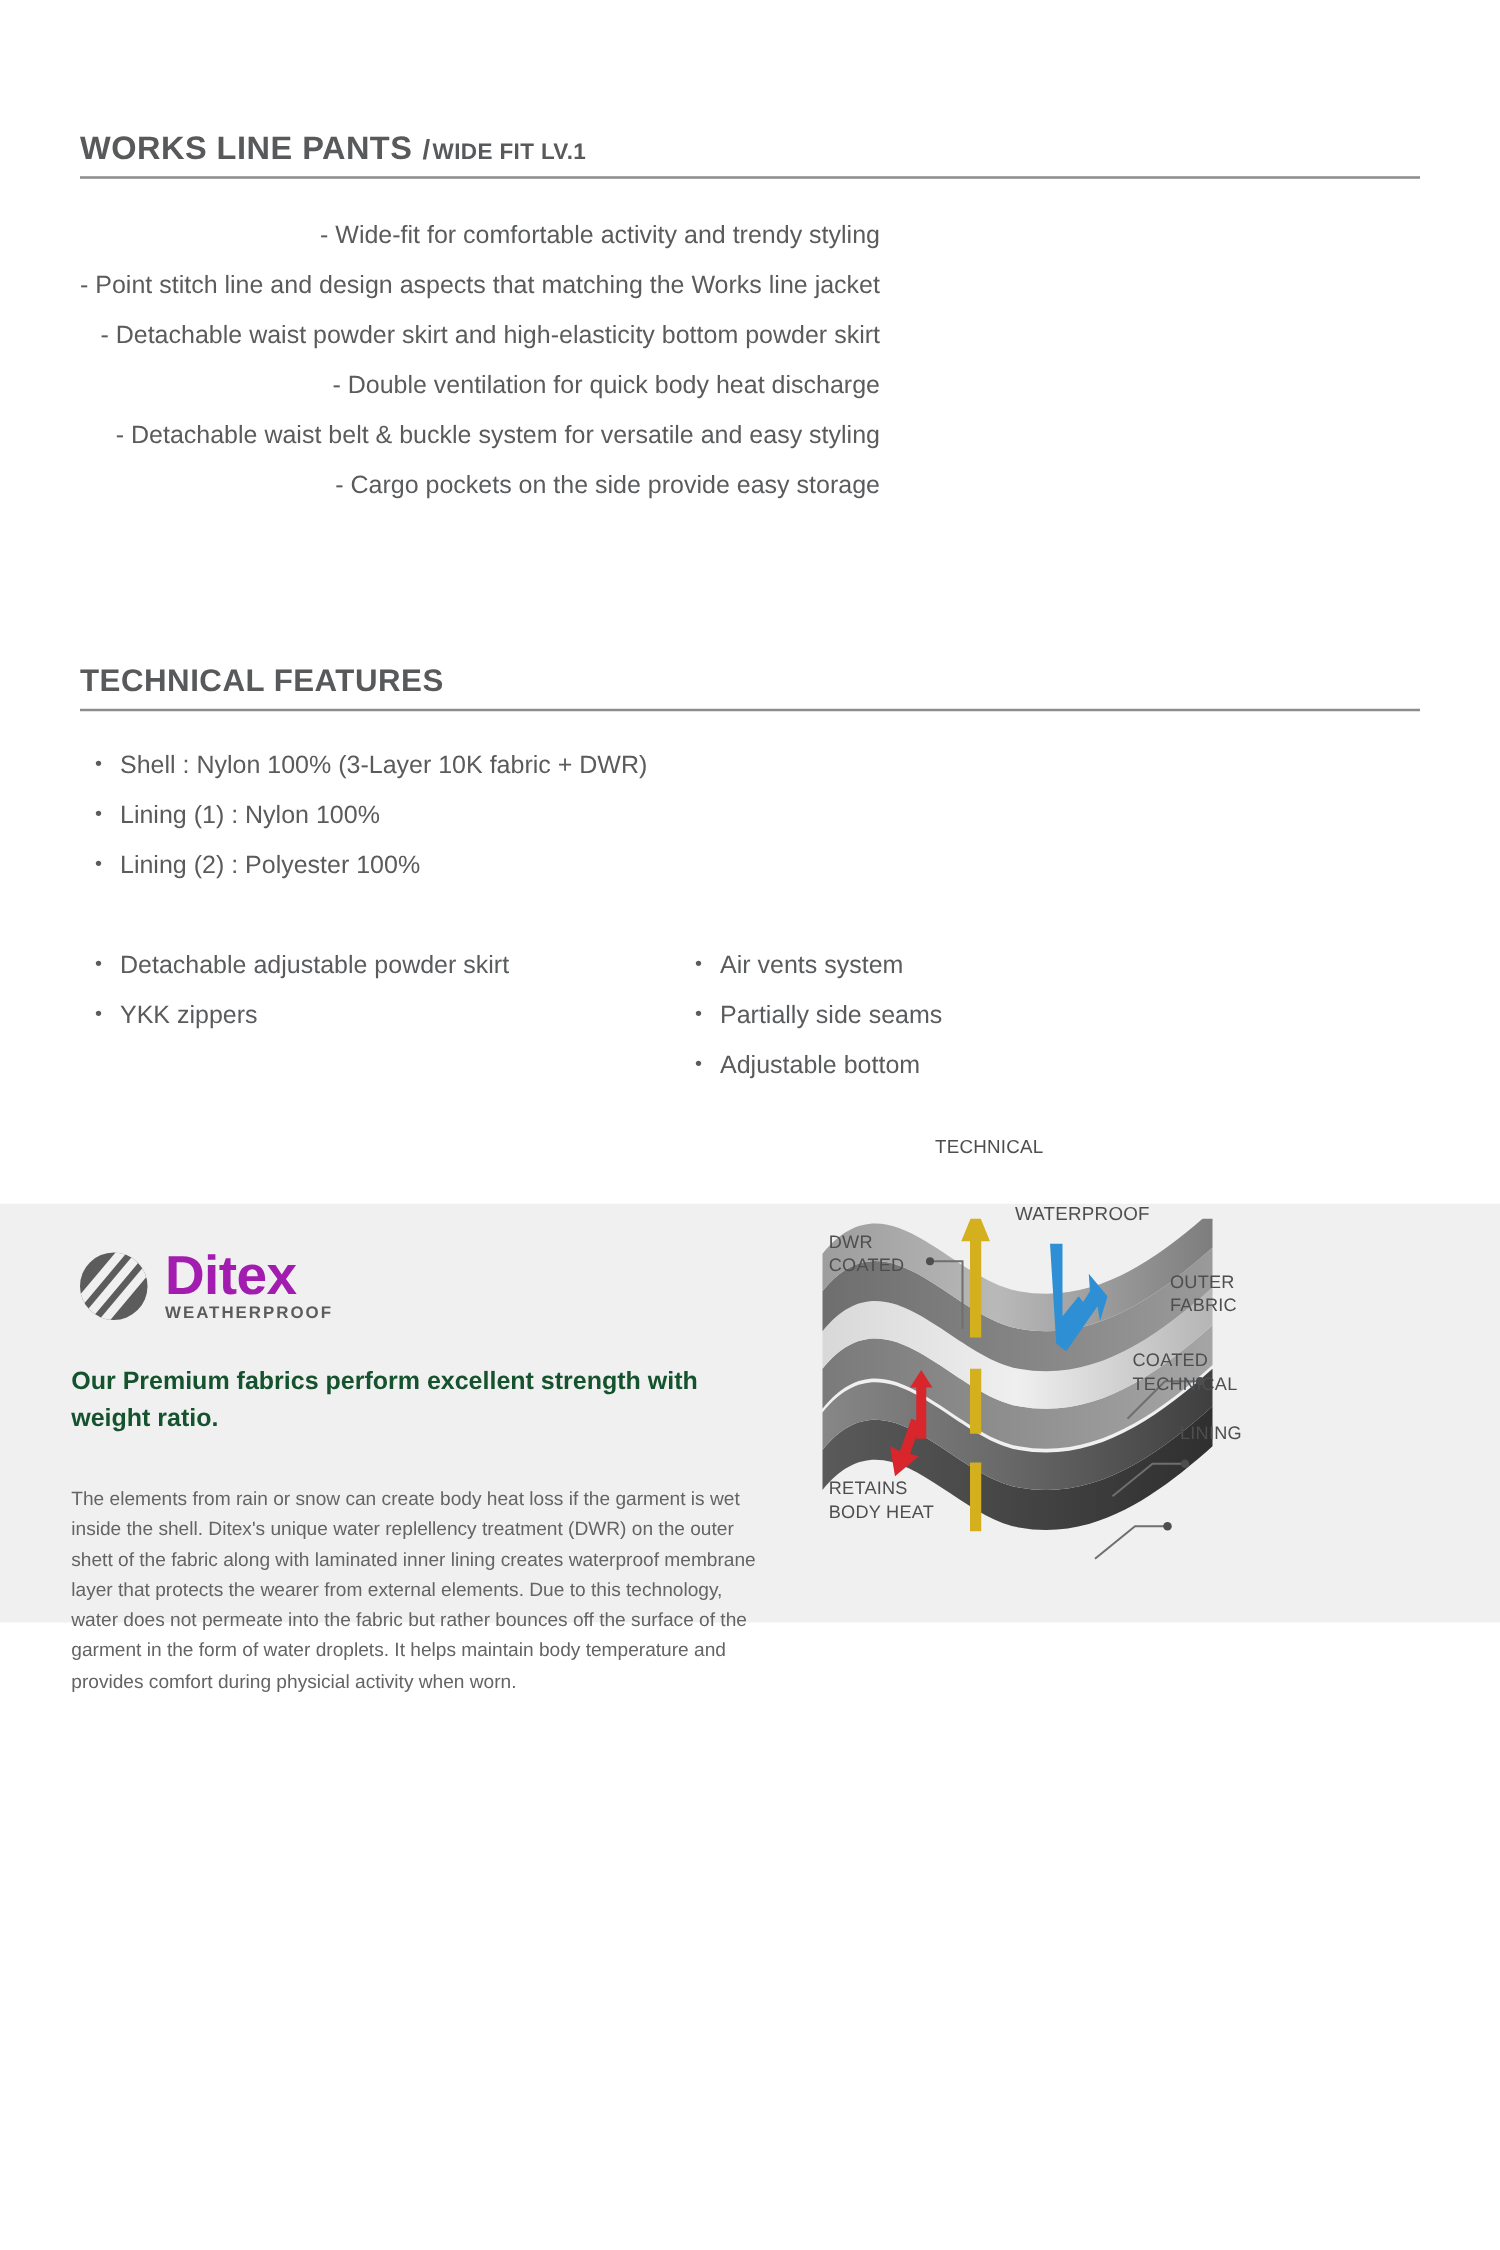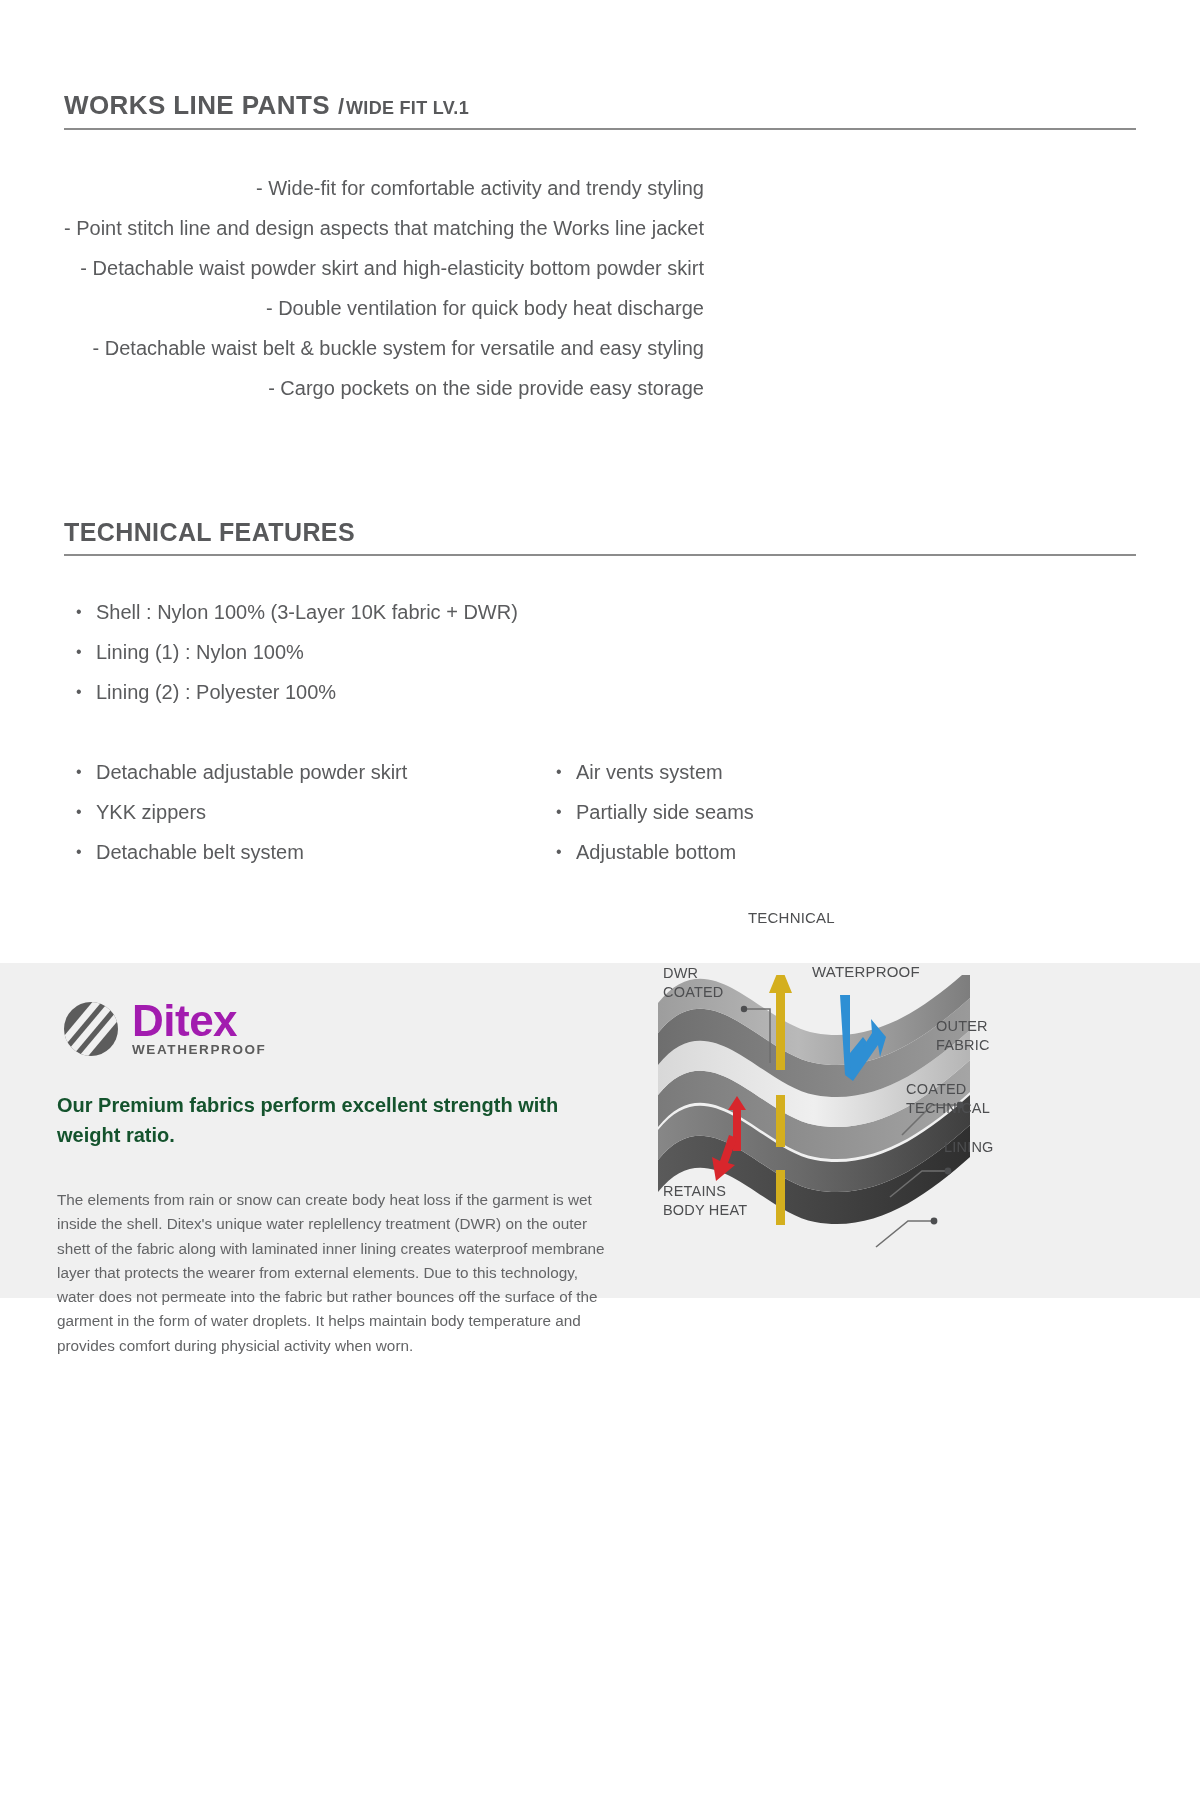--- a/index.html
+++ b/index.html
@@ -15,20 +15,21 @@
   
   .page { position: relative; width: 1200px; height: 1800px; }
 
   .sec-head {
     position: absolute;
     left: 64px;
     width: 1072px;
     border-bottom: 2px solid #8c8c8c;
     padding-bottom: 7px;
     white-space: nowrap;
+    margin-top: 13px;
   }
   .sec-head .t-main {
     font-size: 26px;
     font-weight: bold;
     letter-spacing: 0.4px;
     color: #58595b;
   }
   .sec-head .t-slash {
     font-size: 22px;
     font-weight: bold;
@@ -185,21 +186,21 @@
   .dlabel {
     position: absolute;
     font-size: 14.5px;
     line-height: 19px;
     color: #4d4e50;
     letter-spacing: 0.2px;
     white-space: nowrap;
   }
   #lbl-breathable { left: 748px; top: 908px; font-size: 15px; }
   #lbl-waterproof { left: 812px; top: 962px; font-size: 15px; }
-  #lbl-dwr { left: 663px; top: 964px; }
+  #lbl-dwr { left: 663px; top: 985px; }
   #lbl-retains { left: 663px; top: 1182px; }
   #lbl-outer { left: 936px; top: 1017px; }
   #lbl-coated { left: 906px; top: 1080px; }
   #lbl-lining { left: 944px; top: 1138px; }
 
   
   .scale-area { position: absolute; left: 0; top: 1320px; width: 1200px; }
 </style>
 </head>
 <body>
@@ -226,21 +227,20 @@
   <ul class="mat-list">
     <li>Shell : Nylon 100% (3-Layer 10K fabric + DWR)</li>
     <li>Lining (1) : Nylon 100%</li>
     <li>Lining (2) : Polyester 100%</li>
   </ul>
 
   <div class="feat-cols">
     <ul class="feat-col">
       <li>Detachable adjustable powder skirt</li>
       <li>YKK zippers</li>
-      <li>Detachable belt system</li>
     </ul>
     <ul class="feat-col">
       <li>Air vents system</li>
       <li>Partially side seams</li>
       <li>Adjustable bottom</li>
     </ul>
   </div>
 
   <div class="gray-panel"></div>
 

